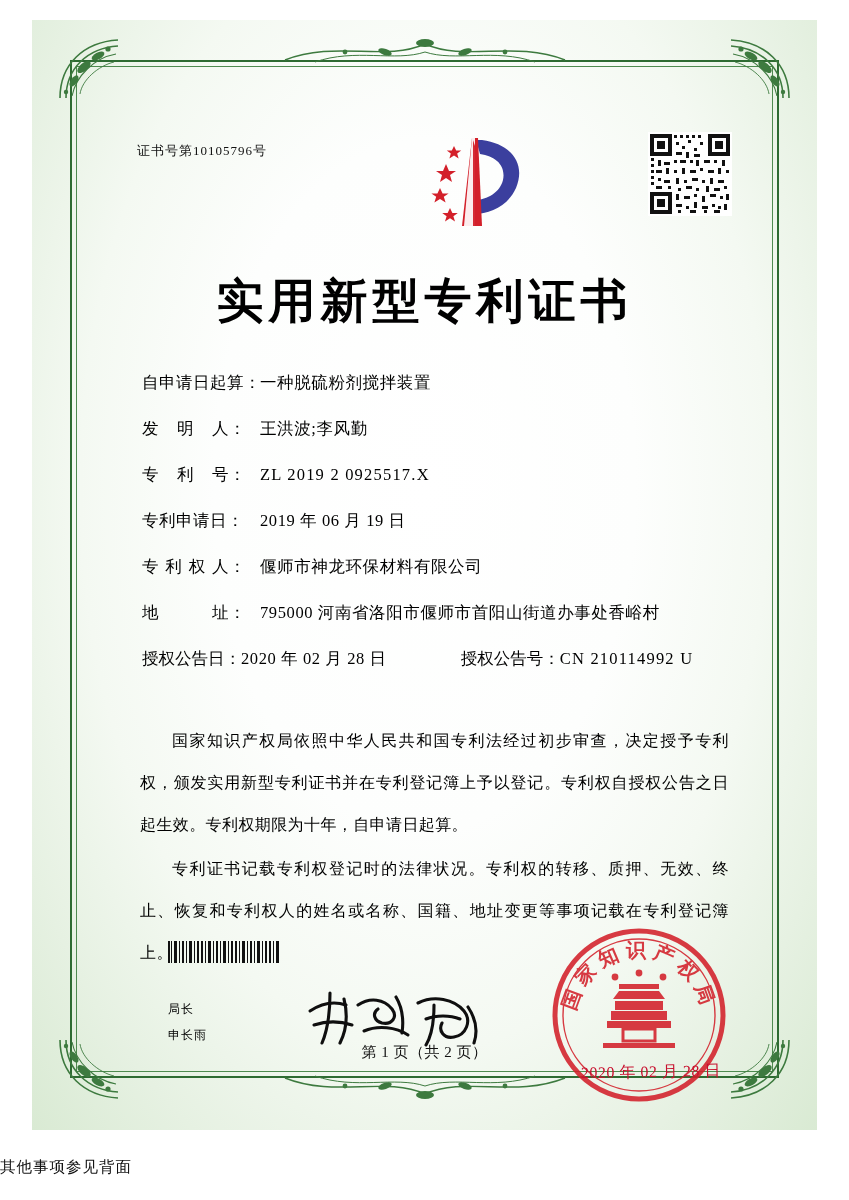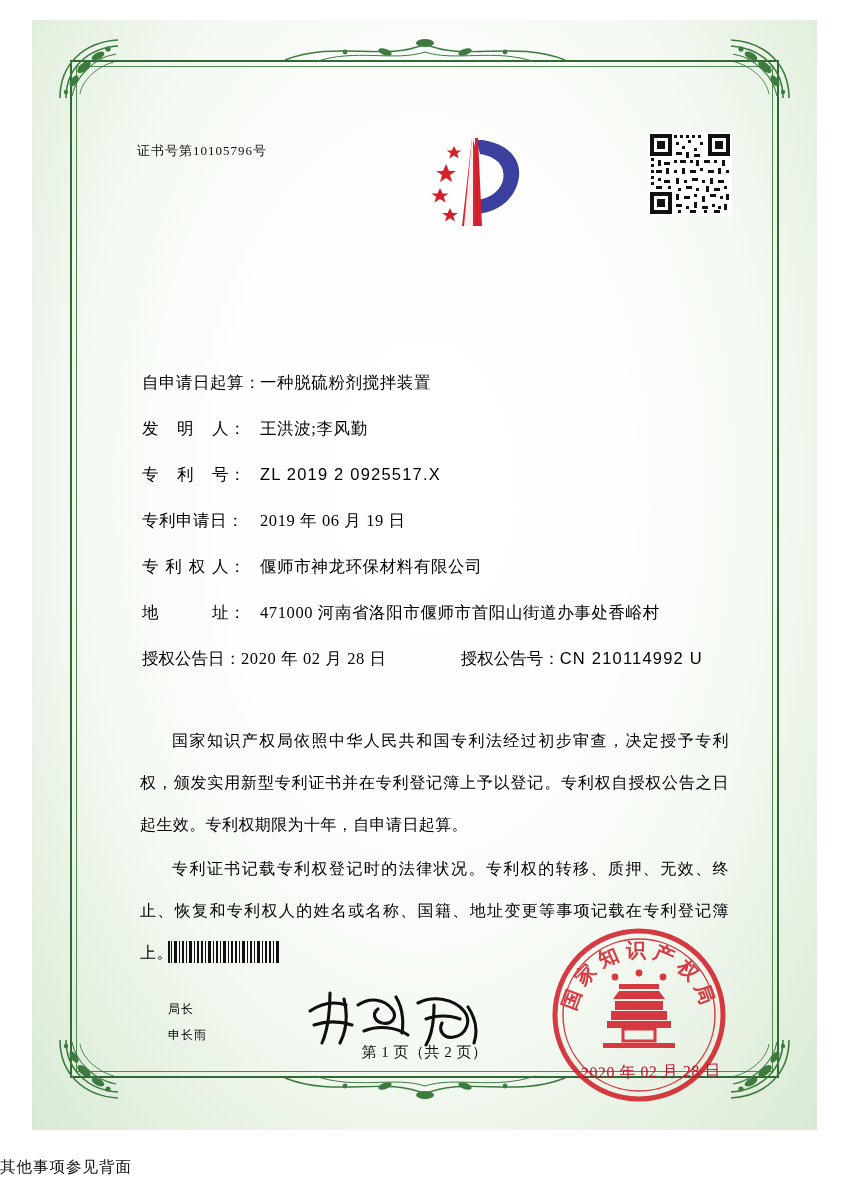--- a/index.html
+++ b/index.html
@@ -140,21 +140,21 @@
     display: flex;
     justify-content: space-between;
     width: 104px;
     flex: 0 0 104px;
     padding-right: 14px;
   }
   .field-value {
     letter-spacing: 0.6px;
   }
   .field-value.mono {
-    font-family: Liberation Sans, sans-serif;
+    font-family: Liberation Serif, serif;
     letter-spacing: 1.2px;
   }
   .grant-row {
     display: flex;
     align-items: baseline;
     margin-bottom: 20px;
     white-space: nowrap;
   }
   .grant-row .second {
     margin-left: 74px;
@@ -458,20 +458,21 @@
           <rect x="70" y="74" width="3" height="3"></rect>
           <rect x="76" y="72" width="3" height="6"></rect>
         <rect x="30" y="78" width="3" height="3"></rect>
           <rect x="42" y="78" width="6" height="3"></rect>
           <rect x="56" y="78" width="3" height="3"></rect>
           <rect x="66" y="78" width="6" height="3"></rect>
       </g>
     </svg>
   </div>
 
+  <div class="cert-title">实用新型专利证书</div>
 
   <div class="fields">
 
     <div class="field-row">
       <span class="field-label">自申请日起算：</span>
       <span class="field-value">一种脱硫粉剂搅拌装置</span>
     </div>
 
     <div class="field-row">
       <span class="field-label spaced">
@@ -504,21 +505,21 @@
         <span><span>人</span>：</span>
       </span>
       <span class="field-value">偃师市神龙环保材料有限公司</span>
     </div>
 
     <div class="field-row">
       <span class="field-label spaced">
         <span>地</span>
         <span><span>址</span>：</span>
       </span>
-      <span class="field-value">471000 河南省洛阳市偃师市首阳山街道办事处香峪村</span>
+      <span class="field-value">795000 河南省洛阳市偃师市首阳山街道办事处香峪村</span>
     </div>
 
     <div class="grant-row">
       <span>授权公告日：</span>
       <span class="field-value">2020 年 02 月 28 日</span>
       <span class="second">授权公告号：</span>
       <span class="field-value mono">CN 210114992 U</span>
     </div>
 
   </div>

